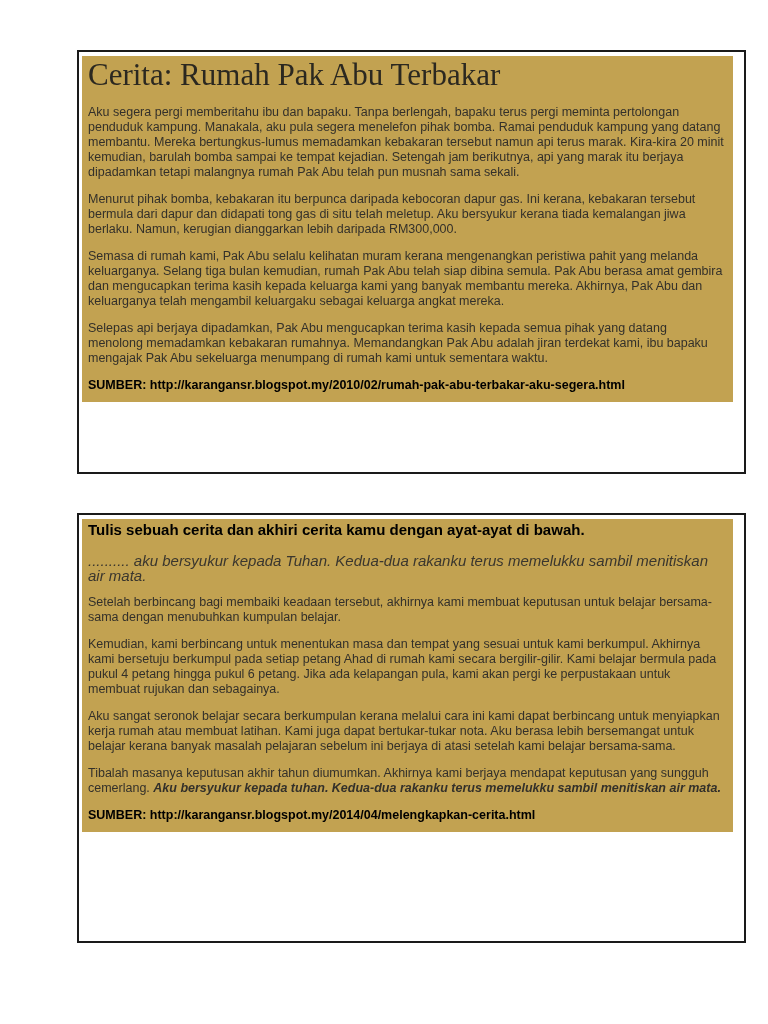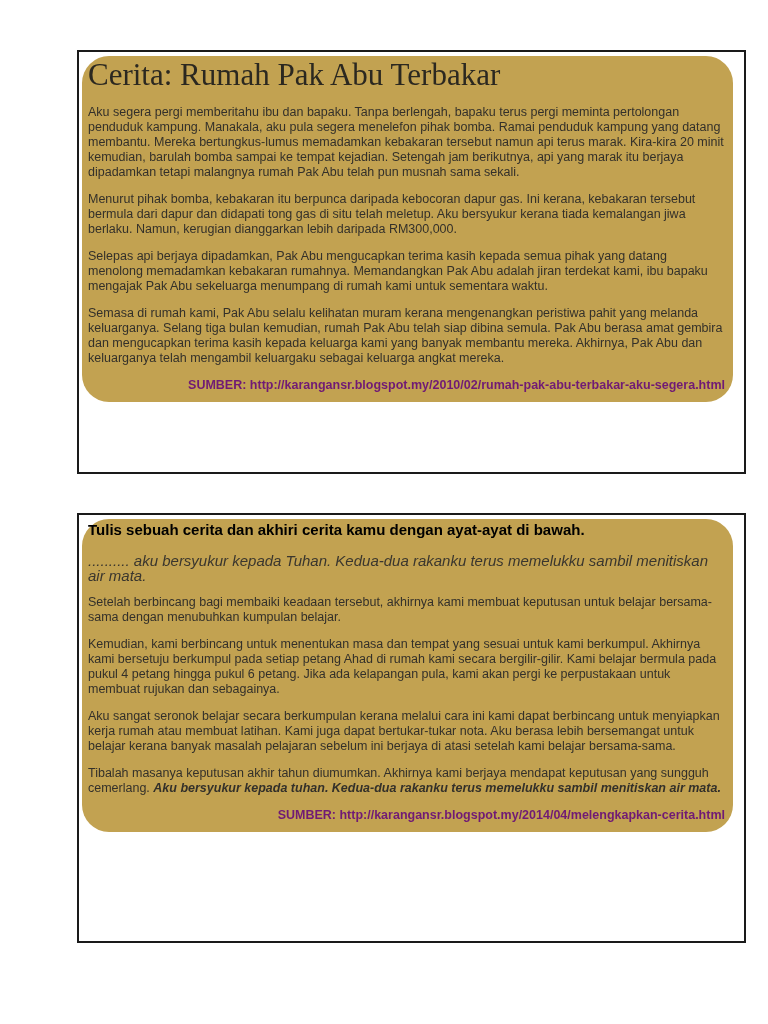--- a/index.html
+++ b/index.html
@@ -24,21 +24,20 @@
     width:669px;
     border:2px solid var(--border);
     background:#ffffff;
   }
   .panel-1{ top:50px;  height:424px; }
   .panel-2{ top:513px; height:430px; }
   .gold-block{
     margin:4px 11px 0 3px;
     background:var(--gold);
     padding:2px 8px 9px 6px;
-    border-radius:27px;
   }
   h1.doc-title{
     margin:0;
     font-family:"Liberation Serif", serif;
     font-weight:400;
     font-size:31px;
     line-height:1.12;
     color:#2b2820;
     letter-spacing:0px;
   }
@@ -62,36 +61,35 @@
     line-height:15px;
     font-style:italic;
     color:#3a362e;
   }
   .gap-large{ margin-top:30px !important; }
   .source-line{
     margin:12px 0 0 0;
     font-size:12.5px;
     line-height:15px;
     font-weight:bold;
-    color:#701a75;
-    text-align:right;
+    color:#000000;
   }
   .bi{ font-weight:bold; font-style:italic; }
 </style>
 </head>
 <body>
 
 <section class="panel panel-1">
   <div class="gold-block">
     <h1 class="doc-title">Cerita: Rumah Pak Abu Terbakar</h1>
     <div class="body-text">
       <p>Aku segera pergi memberitahu ibu dan bapaku. Tanpa berlengah, bapaku terus pergi meminta pertolongan penduduk kampung. Manakala, aku pula segera menelefon pihak bomba. Ramai penduduk kampung yang datang membantu. Mereka bertungkus-lumus memadamkan kebakaran tersebut namun api terus marak. Kira-kira 20 minit kemudian, barulah bomba sampai ke tempat kejadian. Setengah jam berikutnya, api yang marak itu berjaya dipadamkan tetapi malangnya rumah Pak Abu telah pun musnah sama sekali.</p>
       <p>Menurut pihak bomba, kebakaran itu berpunca daripada kebocoran dapur gas. Ini kerana, kebakaran tersebut bermula dari dapur dan didapati tong gas di situ telah meletup. Aku bersyukur kerana tiada kemalangan jiwa berlaku. Namun, kerugian dianggarkan lebih daripada RM300,000.</p>
+      <p>Semasa di rumah kami, Pak Abu selalu kelihatan muram kerana mengenangkan peristiwa pahit yang melanda keluarganya. Selang tiga bulan kemudian, rumah Pak Abu telah siap dibina semula. Pak Abu berasa amat gembira dan mengucapkan terima kasih kepada keluarga kami yang banyak membantu mereka. Akhirnya, Pak Abu dan keluarganya telah mengambil keluargaku sebagai keluarga angkat mereka.</p>
       <p>Selepas api berjaya dipadamkan, Pak Abu mengucapkan terima kasih kepada semua pihak yang datang menolong memadamkan kebakaran rumahnya. Memandangkan Pak Abu adalah jiran terdekat kami, ibu bapaku mengajak Pak Abu sekeluarga menumpang di rumah kami untuk sementara waktu.</p>
-      <p>Semasa di rumah kami, Pak Abu selalu kelihatan muram kerana mengenangkan peristiwa pahit yang melanda keluarganya. Selang tiga bulan kemudian, rumah Pak Abu telah siap dibina semula. Pak Abu berasa amat gembira dan mengucapkan terima kasih kepada keluarga kami yang banyak membantu mereka. Akhirnya, Pak Abu dan keluarganya telah mengambil keluargaku sebagai keluarga angkat mereka.</p>
       <p class="source-line">SUMBER: http://karangansr.blogspot.my/2010/02/rumah-pak-abu-terbakar-aku-segera.html</p>
     </div>
   </div>
 </section>
 
 <section class="panel panel-2">
   <div class="gold-block">
     <p class="subtitle">Tulis sebuah cerita dan akhiri cerita kamu dengan ayat-ayat di bawah.</p>
     <p class="prompt-line">.......... aku bersyukur kepada Tuhan. Kedua-dua rakanku  terus memelukku sambil menitiskan air mata.</p>
     <div class="body-text">

